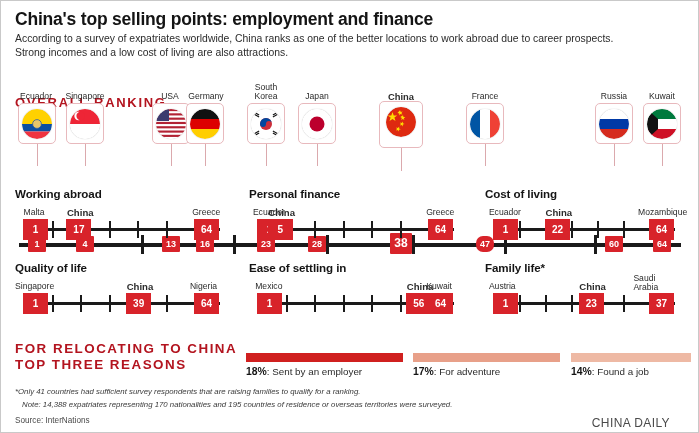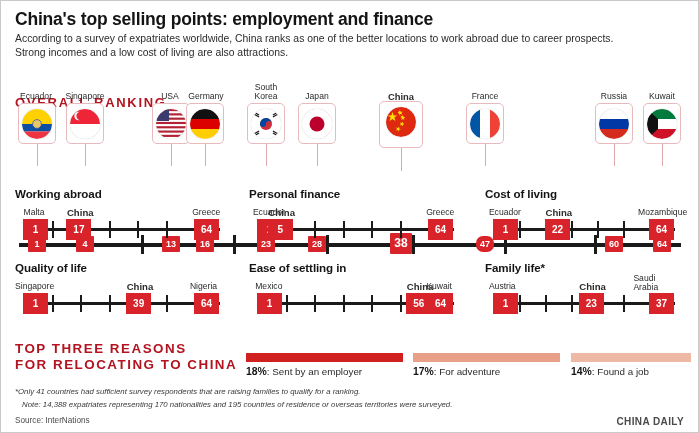--- a/index.html
+++ b/index.html
@@ -224,25 +224,24 @@
   #footnote-1 { left: 14px; top: 386px; }
   #footnote-2 { left: 21px; top: 399px; }
   #source-line {
     position: absolute;
     left: 14px; top: 415px;
     font-size: 8.2px;
     color: #4a4a4a;
   }
   #credit-line {
     position: absolute;
-    right: 14px; top: 415px;
-    font-size: 10px;
+    right: 28px; top: 415px;
+    font-size: 12px;
     letter-spacing: 0.4px;
     color: #4a4a4a;
-    font-weight: bold;
   }
 </style>
 </head>
 <body>
 
 <div class="page">
 
   <div class="headline">China's top selling points: employment and finance</div>
   <div class="standfirst">According to a survey of expatriates worldwide, China ranks as one of the better locations to work abroad due to career prospects. Strong incomes and a low cost of living are also attractions.</div>
   <div class="section-title" id="overall-ranking-title">OVERALL RANKING</div>
@@ -553,22 +552,22 @@
           <div class="mbox" style="left: 93.8px;">23</div>
           <div class="mlabel china-lbl" style="left: 94.3px; top: -9px;">China</div>
           <div class="mbox" style="left: 164px;">37</div>
           <div class="mlabel" style="left: 148.4px; top: -17px;">Saudi
 Arabia</div>
         </div>
       </div>
     </div>
 
   <div class="reasons-title">
+    <div>FOR RELOCATING TO CHINA</div>
     <div>TOP THREE REASONS</div>
-    <div>FOR RELOCATING TO CHINA</div>
   </div>
   <div id="reasons-host">
       <div class="reason" style="left: 245px; width: 157px;">
         <div class="rbar" style="background: rgb(208, 32, 31);"></div>
         <div class="rtext"><span class="rpct">18%</span>: Sent by an employer</div>
       </div>
       <div class="reason" style="left: 412px; width: 147px;">
         <div class="rbar" style="background: rgb(232, 160, 137);"></div>
         <div class="rtext"><span class="rpct">17%</span>: For adventure</div>
       </div>

